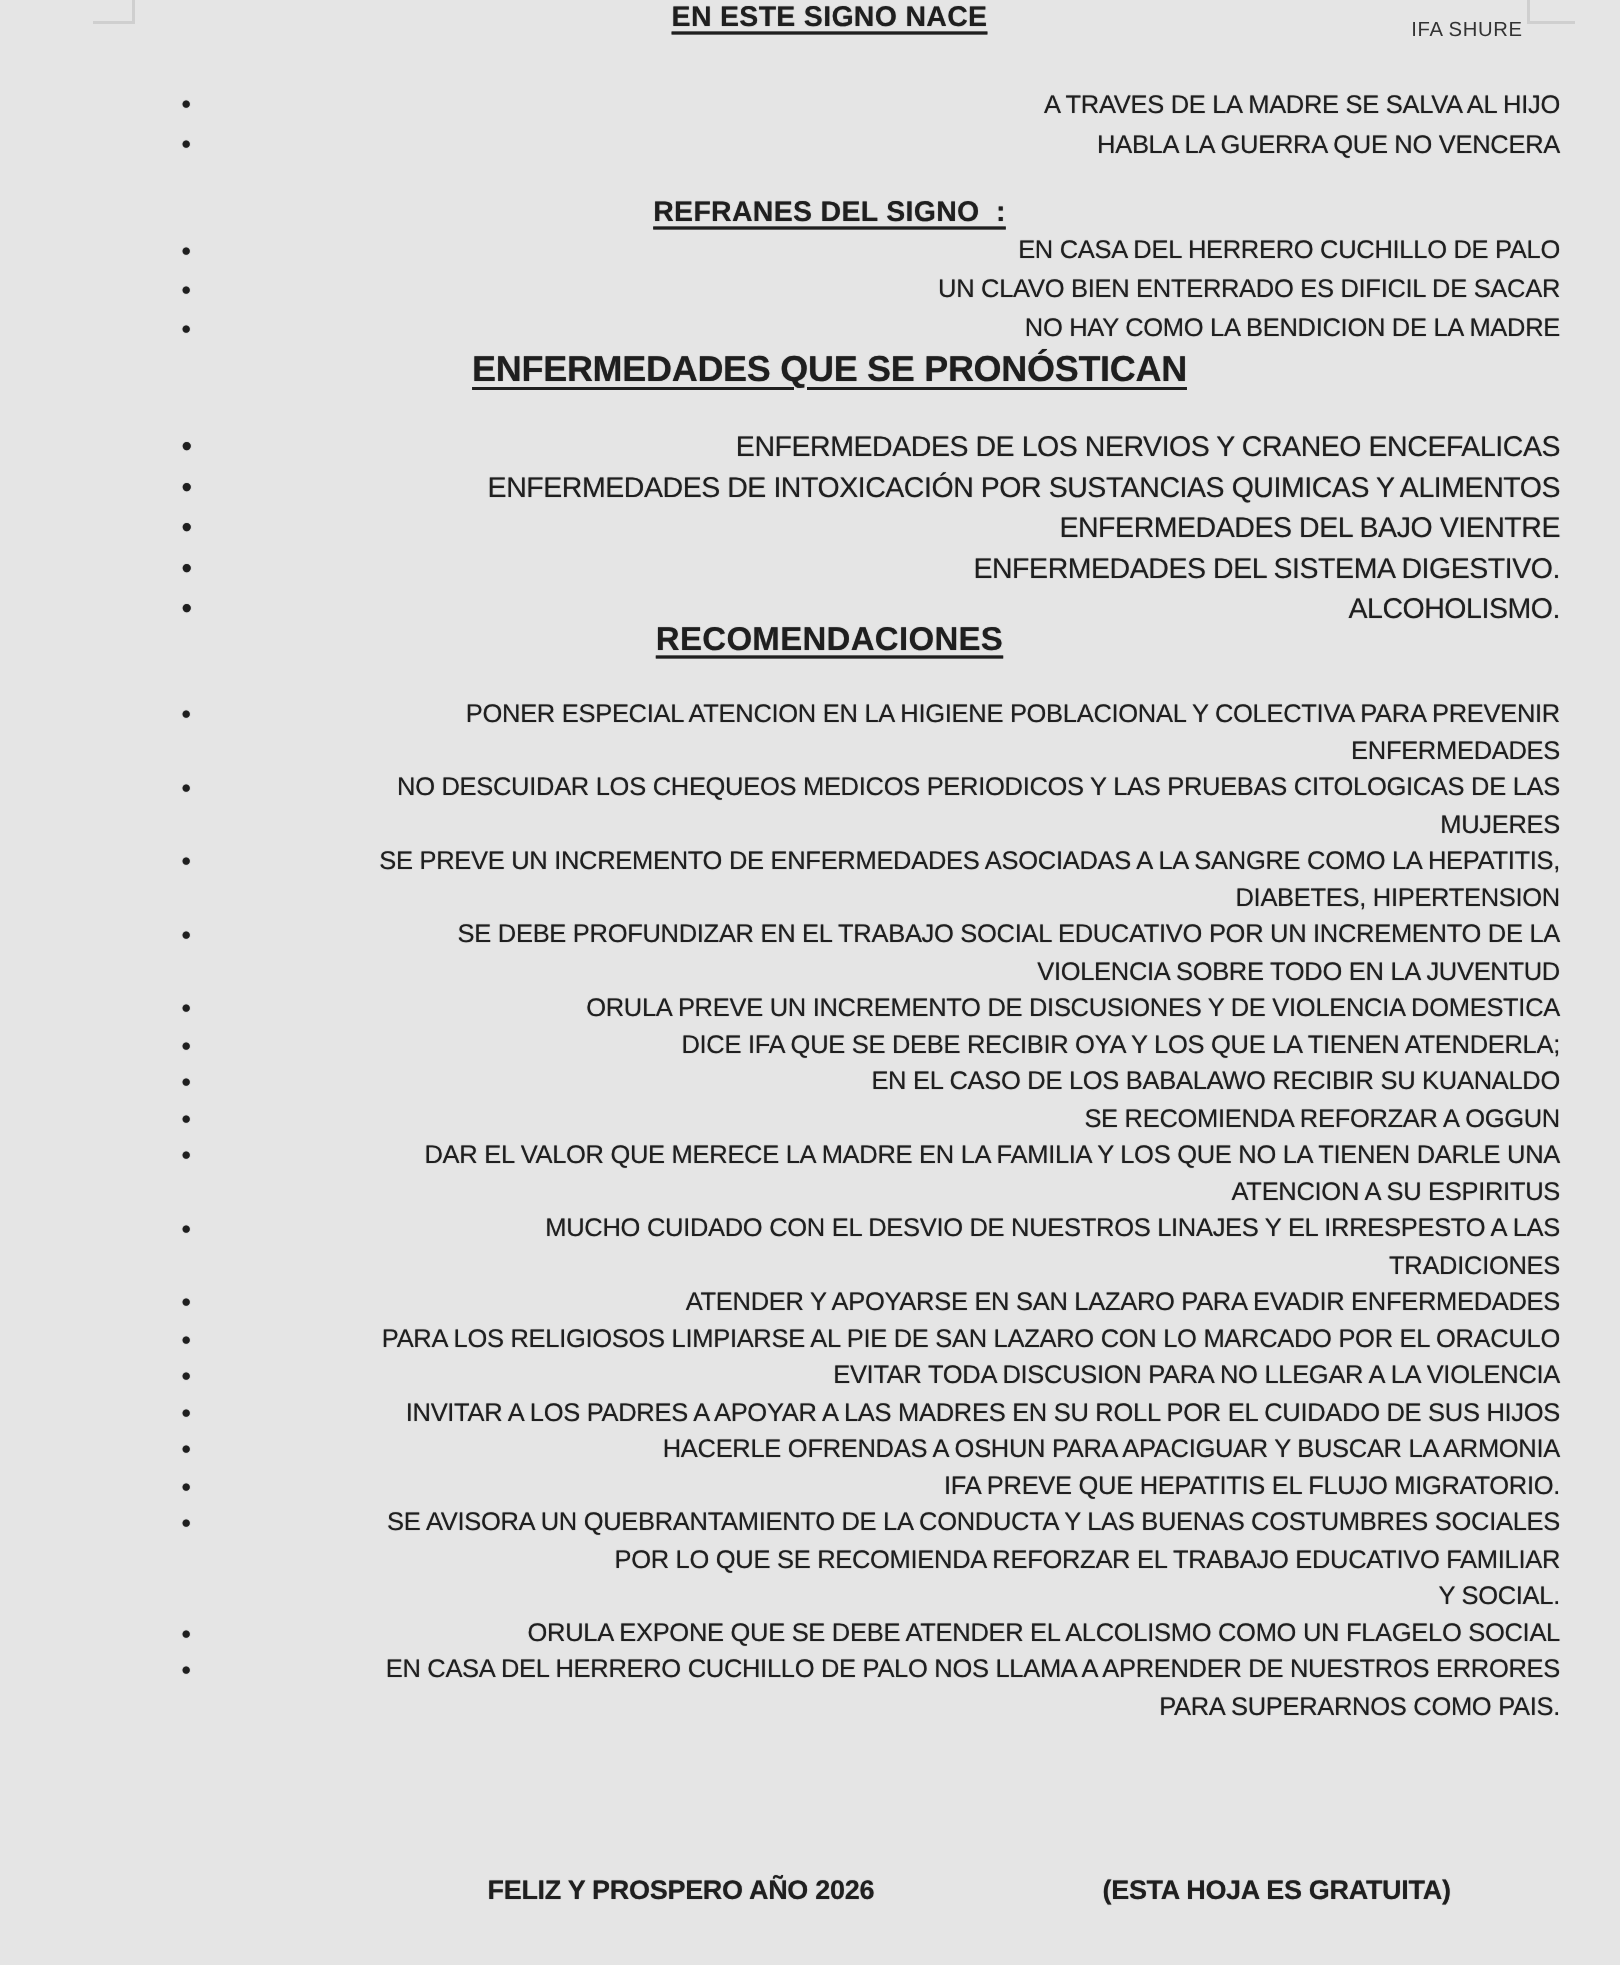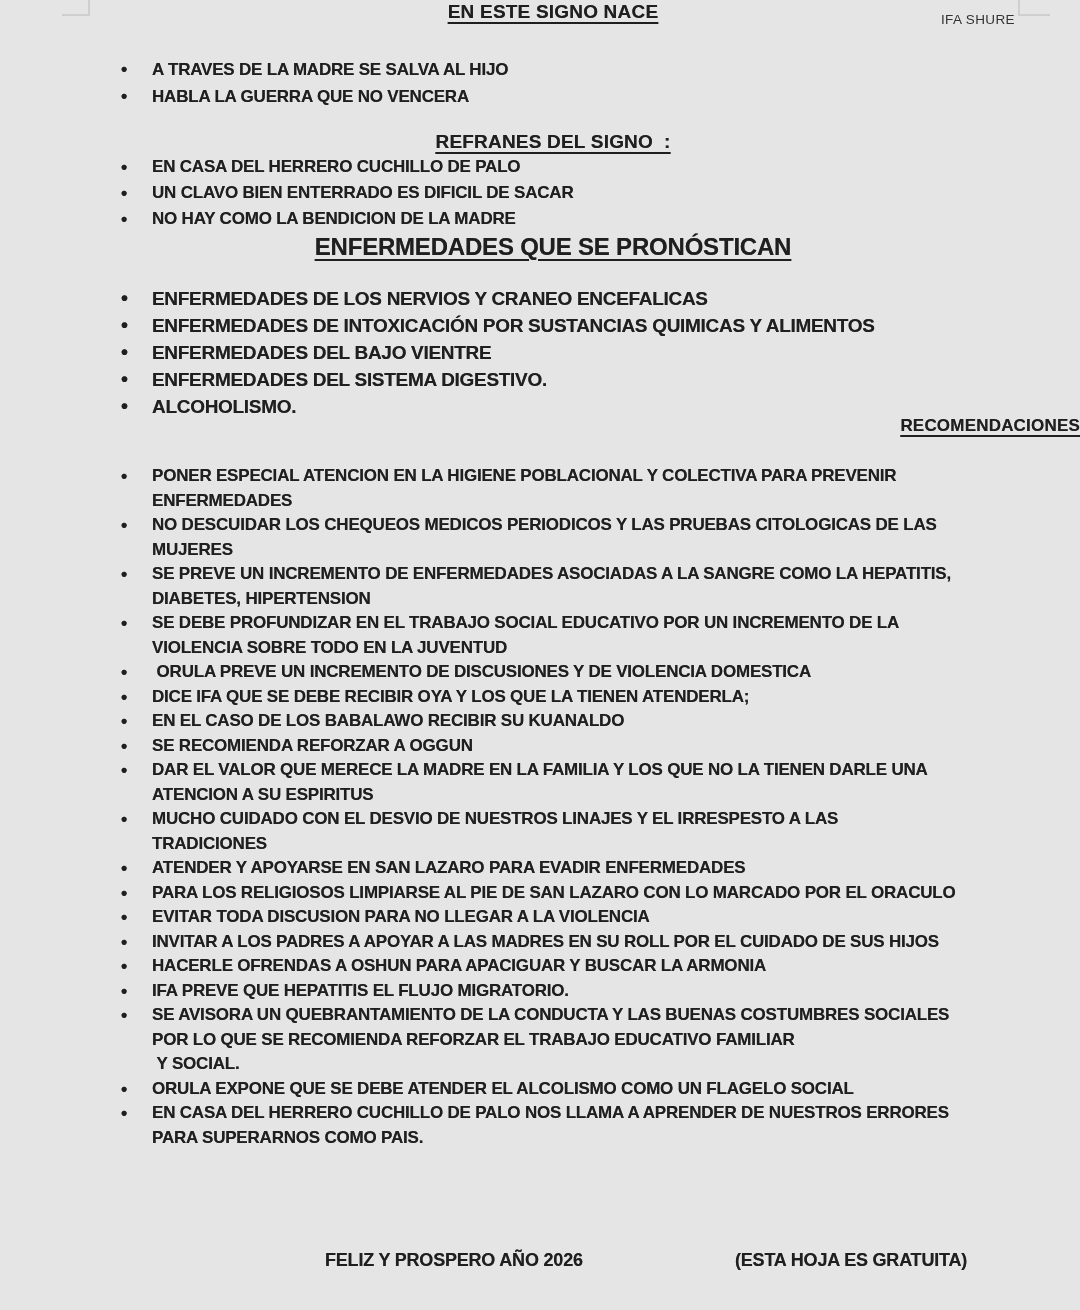--- a/index.html
+++ b/index.html
@@ -47,28 +47,29 @@
     text-decoration: underline;
     text-underline-offset: 4px;
     text-decoration-thickness: 2px;
     letter-spacing: 0.2px;
     white-space: pre;
     margin: 0 0 0 26px;
   }
   .t-0 { font-size: 19px; line-height: 24px; }
   .t-1 { font-size: 19px; line-height: 24px; margin-top: 20px; text-align: center; }
   .t-2 { font-size: 24px; line-height: 25px; margin-top: 2px; letter-spacing: -0.2px; }
-  .t-3 { font-size: 17px; line-height: 24px; margin-top: -6px; text-align: right; }
+  .t-3 { font-size: 22px; line-height: 24px; margin-top: -6px; }
 
   .list {
     list-style: none;
     margin: 0;
     padding: 0 40px 0 152px;
-    font-weight: 700;
+    font-weight: 400;
     letter-spacing: -0.2px;
+    text-align: right;
   }
   .list li {
     position: relative;
     white-space: pre-wrap;
   }
   .list li::before {
     content: "\2022";
     position: absolute;
     left: -31px;
     top: 0;

